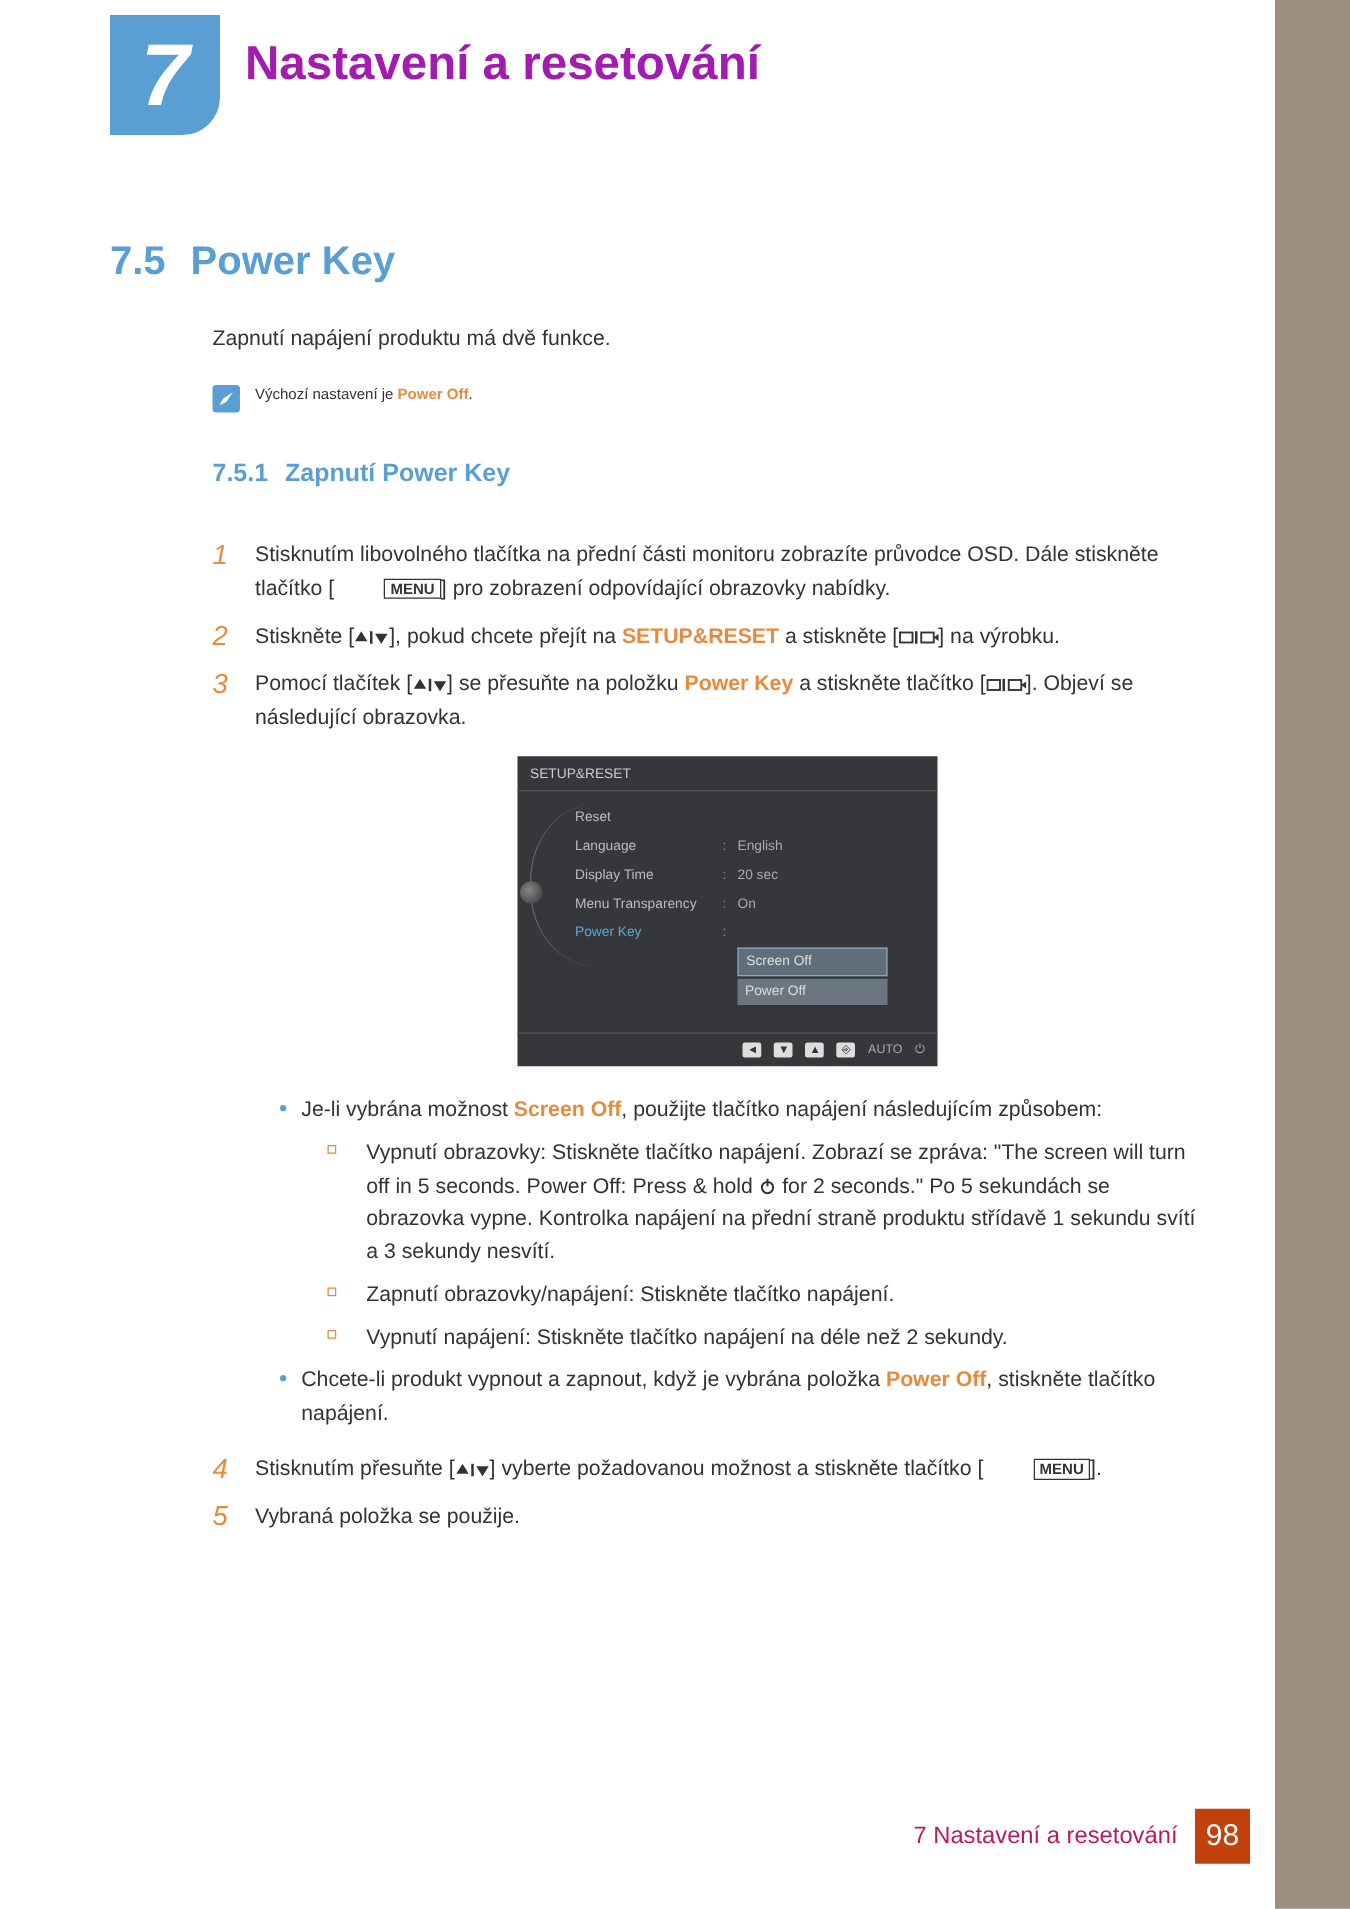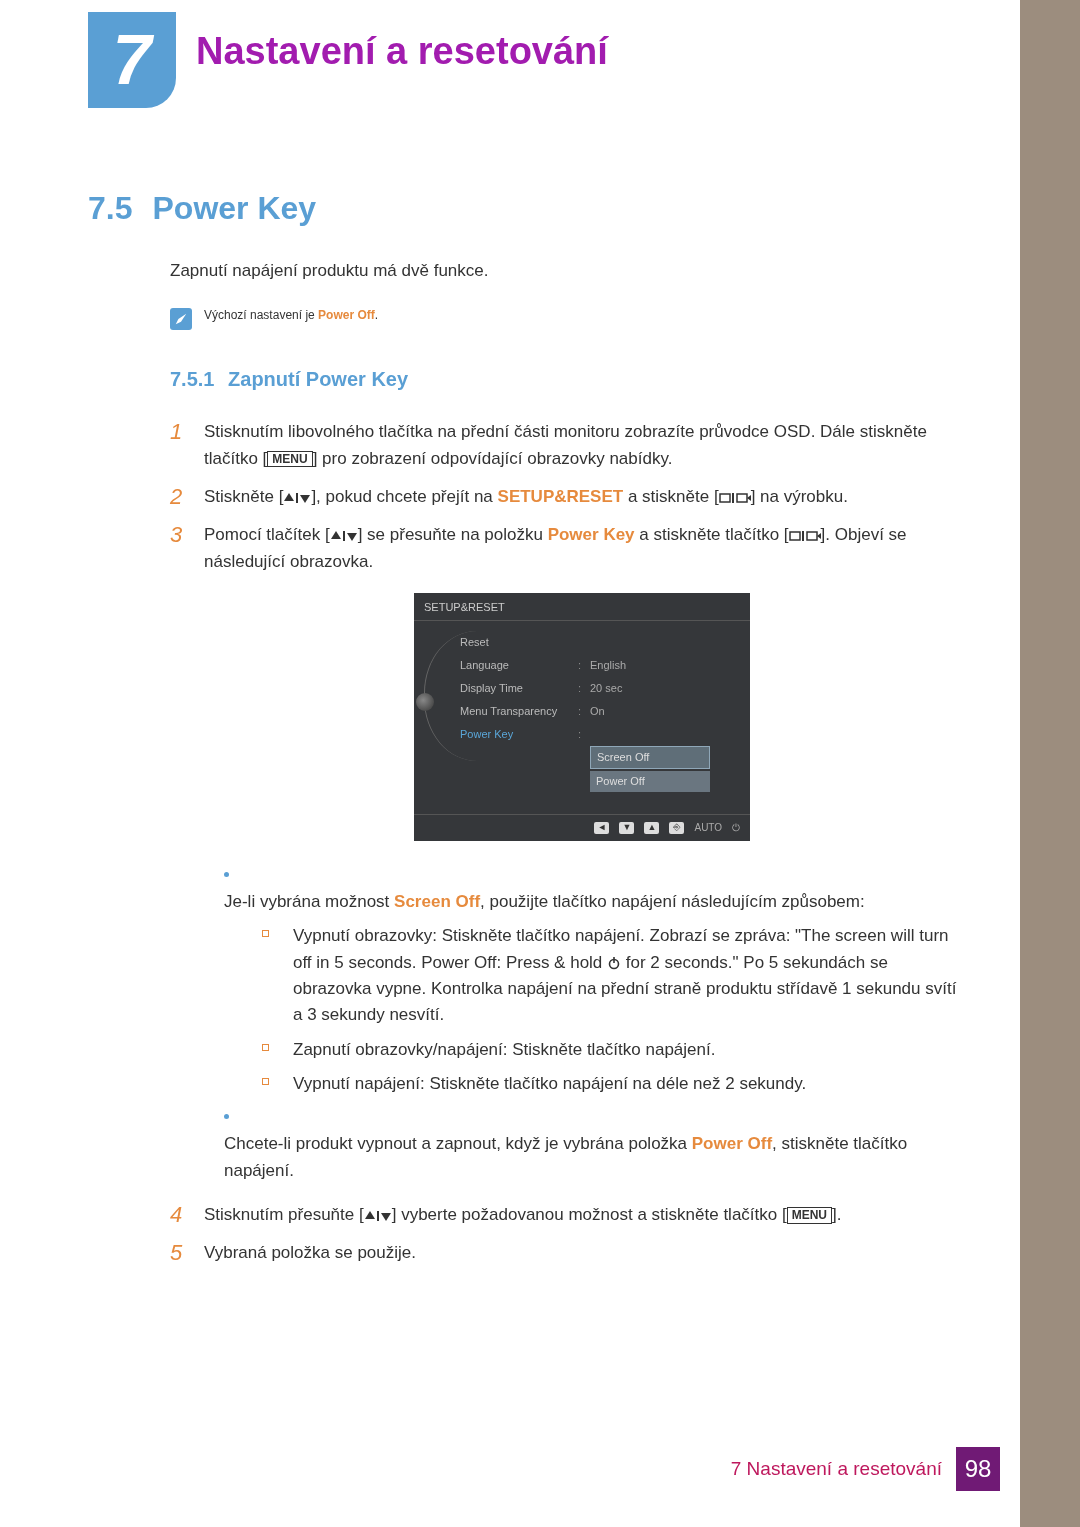--- a/index.html
+++ b/index.html
@@ -72,21 +72,21 @@
     border-radius: 3px;
     flex-shrink: 0;
     margin-top: 2px;
   }
   .note-icon svg { width: 14px; height: 14px; fill: #fff; }
   .note-text { font-size: 12px; }
   .subsection {
     font-size: 20px;
     font-weight: bold;
     color: #5a9fd4;
-    margin-bottom: 24px;
+    margin-bottom: 36px;
   }
   .subsection-num { margin-right: 8px; }
   .step { display: flex; gap: 16px; margin-bottom: 12px; }
   .step-num {
     color: #e68a3d;
     font-size: 22px;
     font-style: italic;
     font-weight: normal;
     width: 18px;
     flex-shrink: 0;
@@ -96,22 +96,23 @@
   .hl-orange { color: #e68a3d; font-weight: bold; }
   .badge-menu {
     border: 1px solid #333;
     padding: 0 4px;
     font-size: 12px;
     font-weight: bold;
     font-family: Arial;
     vertical-align: middle;
     display: inline-block;
     line-height: 1.2;
-  }
-  .bullet-l1 { display: flex; gap: 12px; margin: 6px 0 6px 20px; flex-direction: column; }
+    margin-left: 40px;
+  }
+  .bullet-l1 { display: flex; gap: 12px; margin: 6px 0 6px 20px; }
   .dot1 { width: 5px; height: 5px; background: #5a9fd4; border-radius: 50%; margin-top: 9px; flex-shrink: 0; }
   .bullet-l2 { display: flex; gap: 24px; margin: 8px 0 8px 58px; }
   .sq2 { width: 7px; height: 7px; border: 1px solid #e68a3d; margin-top: 7px; flex-shrink: 0; }
   .osd-container {
     margin: 18px auto 22px auto;
     width: 336px;
   }
   .osd {
     width: 336px;
     background: #35373a;
@@ -188,21 +189,21 @@
     position: absolute;
     bottom: 36px;
     right: 80px;
     display: flex;
     align-items: center;
     gap: 14px;
   }
   .footer-text { color: #be185d; font-size: 19px; }
   .page-num-box {
     width: 44px; height: 44px;
-    background: #701a75;
+    background: #c2410c;
     color: #fff;
     font-size: 24px;
     display: flex;
     align-items: center;
     justify-content: center;
   }
   .inline-icon { display: inline-block; vertical-align: middle; }
   .inline-icon svg { display: block; }
 </style>
 </head>

